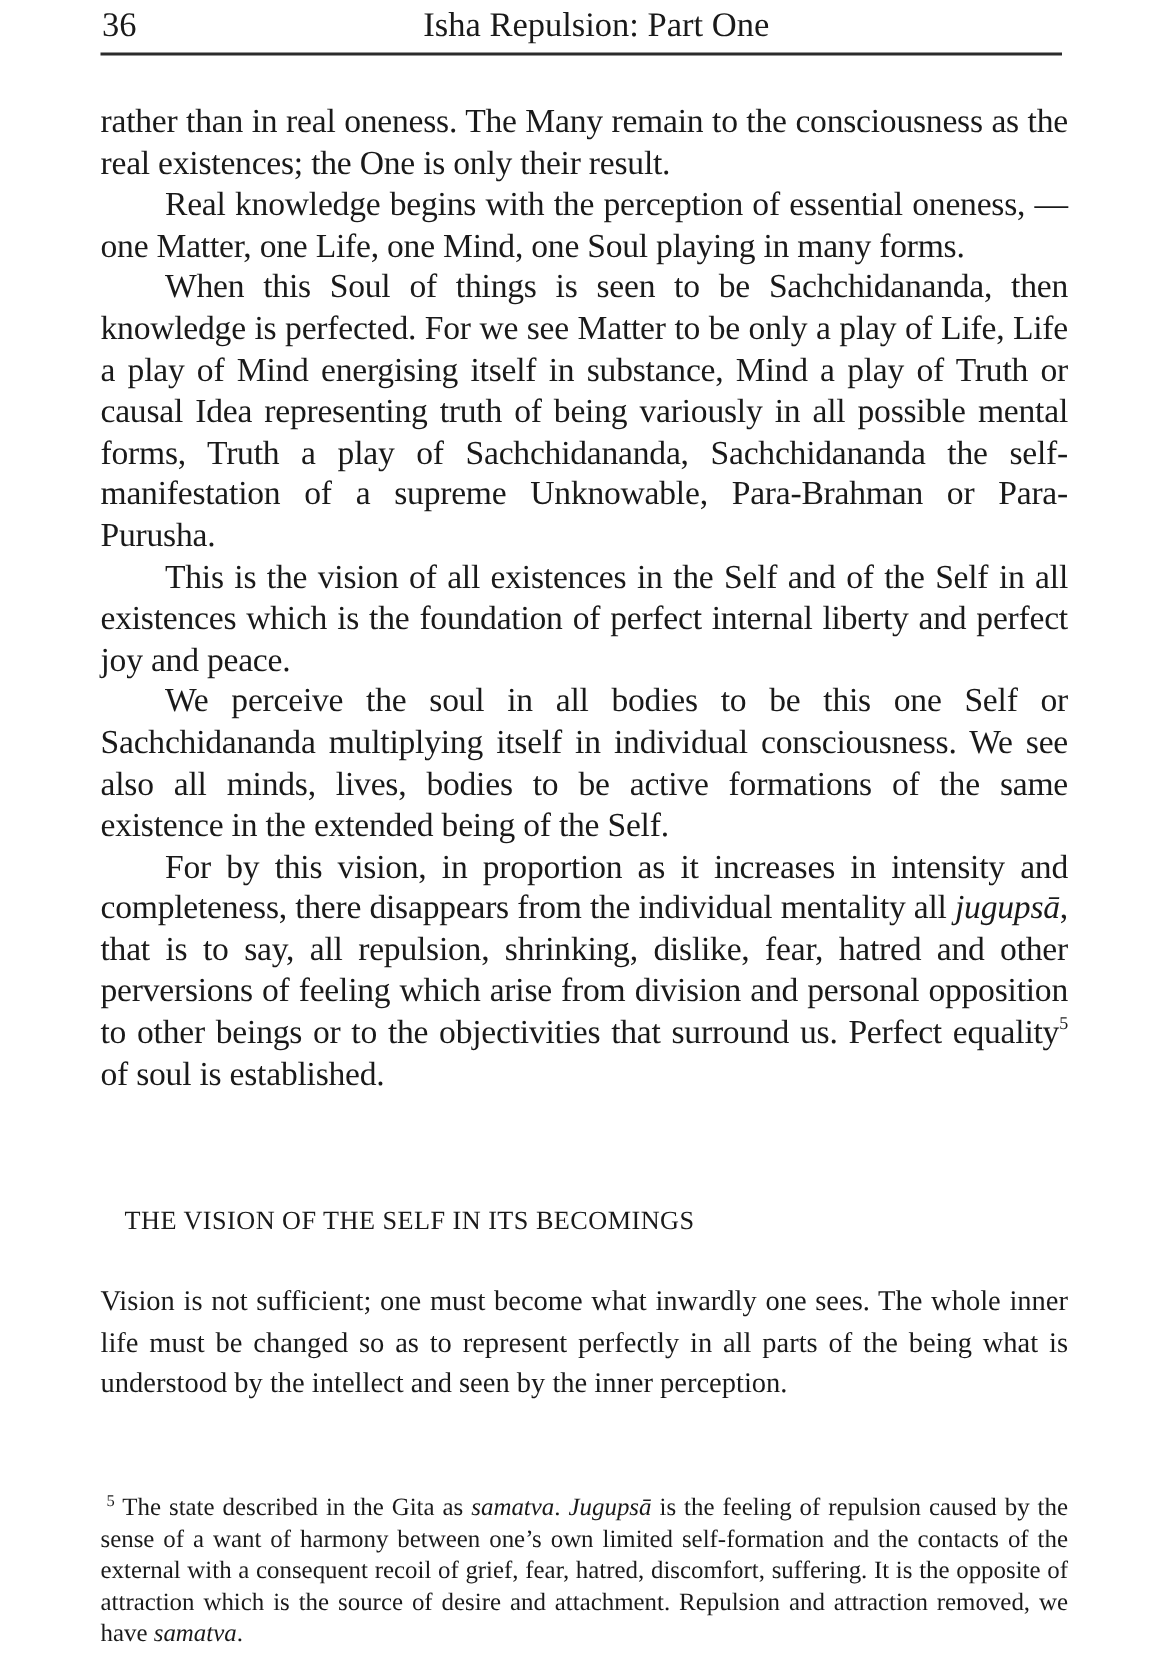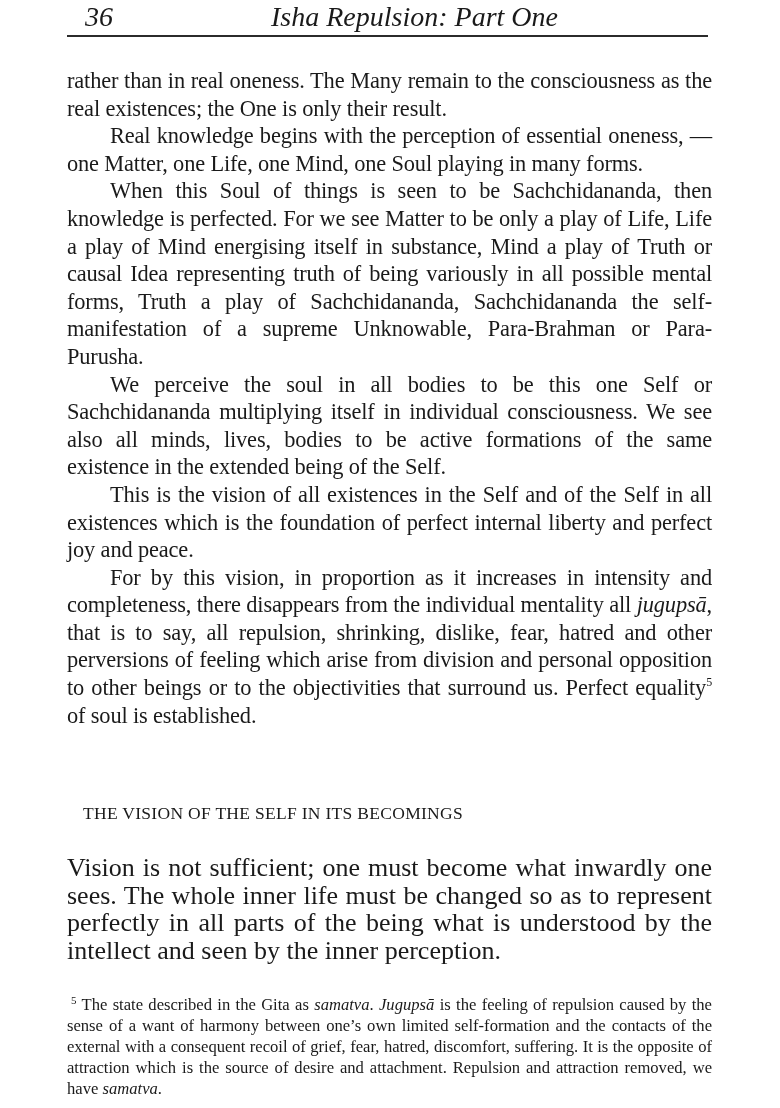--- a/index.html
+++ b/index.html
@@ -16,26 +16,25 @@
     font-family: "Liberation Serif", "DejaVu Serif", serif;
   }
   .page {
     position: absolute;
     left: 67px;
     top: 0;
     width: 645px;
   }
   .running-head {
     position: absolute;
-    left: 18px;
+    left: 1px;
     top: 2px;
     width: 641px;
     height: 30px;
-    font-style: italic;
-    font-size: 28px;
+    font-size: 23px;
     line-height: 30px;
   }
   .folio {
     position: absolute;
     left: 0;
     top: 0;
   }
   .running-title {
     position: absolute;
     left: 0;
@@ -85,21 +84,21 @@
     line-height: 24px;
     letter-spacing: 0.3px;
     padding-left: 16px;
     box-sizing: border-box;
   }
   .body2 {
     position: absolute;
     left: 0;
     top: 854px;
     width: 645px;
-    font-size: 26px;
+    font-size: 19px;
     line-height: 27.6px;
     text-align: justify;
   }
   .body2 p {
     margin: 0;
   }
   .footnotes {
     position: absolute;
     left: 0;
     top: 994px;
@@ -130,22 +129,22 @@
   <div class="running-head">
     <span class="folio">36</span>
     <span class="running-title">Isha Repulsion: Part One</span>
   </div>
   <div class="head-rule"></div>
 
   <div class="body">
     <p class="noindent">rather than in real oneness. The Many remain to the consciousness as the real existences; the One is only their result.</p>
     <p>Real knowledge begins with the perception of essential oneness, — one Matter, one Life, one Mind, one Soul playing in many forms.</p>
     <p>When this Soul of things is seen to be Sachchidananda, then knowledge is perfected. For we see Matter to be only a play of Life, Life a play of Mind energising itself in substance, Mind a play of Truth or causal Idea representing truth of being variously in all possible mental forms, Truth a play of Sachchidananda, Sachchidananda the self-manifestation of a supreme Unknowable, Para-Brahman or Para-Purusha.</p>
+    <p>This is the vision of all existences in the Self and of the Self in all existences which is the foundation of perfect internal liberty and perfect joy and peace.</p>
     <p>We perceive the soul in all bodies to be this one Self or Sachchidananda multiplying itself in individual consciousness. We see also all minds, lives, bodies to be active formations of the same existence in the extended being of the Self.</p>
-    <p>This is the vision of all existences in the Self and of the Self in all existences which is the foundation of perfect internal liberty and perfect joy and peace.</p>
     <p><span>For by this vision, in proportion as it increases in intensity and completeness, there disappears from the individual mentality all </span><em>jugupsā</em><span>, that is to say, all repulsion, shrinking, dislike, fear, hatred and other perversions of feeling which arise from division and personal opposition to other beings or to the objectivities that surround us. Perfect equality</span><sup class="fnref">5</sup><span> of soul is established.</span></p>
   </div>
 
   <div class="section-heading">THE VISION OF THE SELF IN ITS BECOMINGS</div>
 
   <div class="body2">
     <p>Vision is not sufficient; one must become what inwardly one sees. The whole inner life must be changed so as to represent perfectly in all parts of the being what is understood by the intellect and seen by the inner perception.</p>
   </div>
 
   <div class="footnotes">

